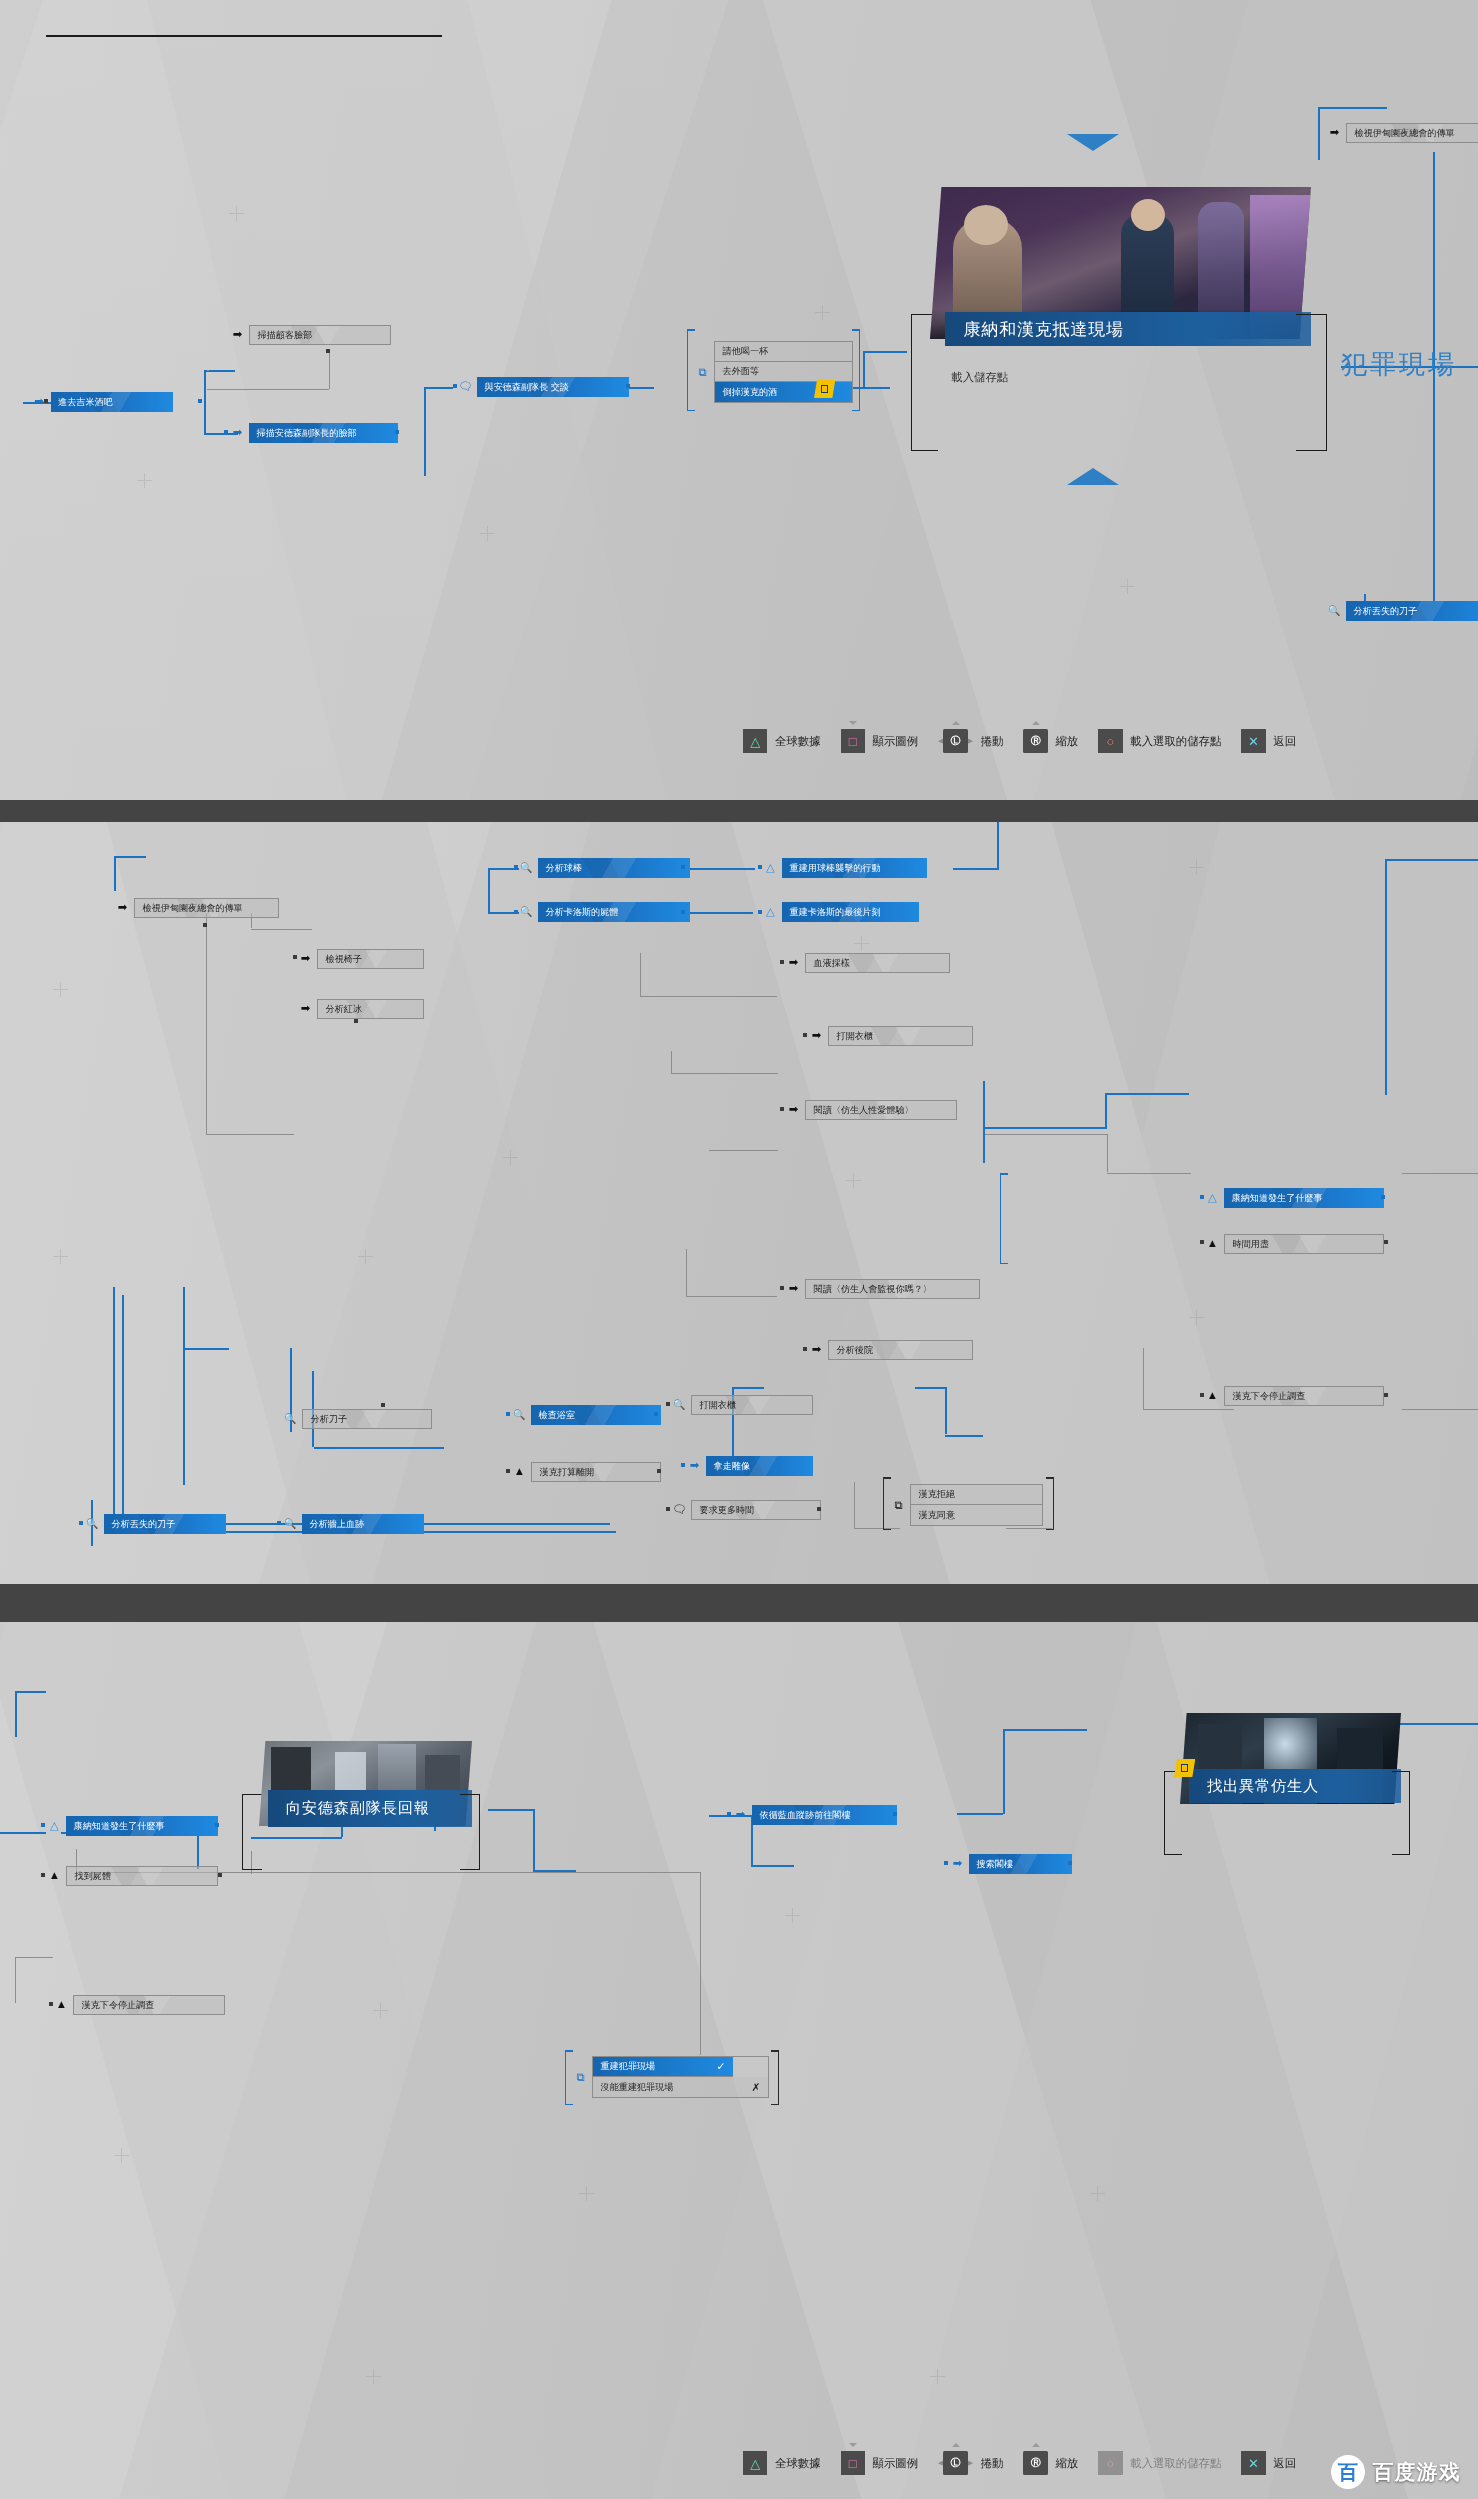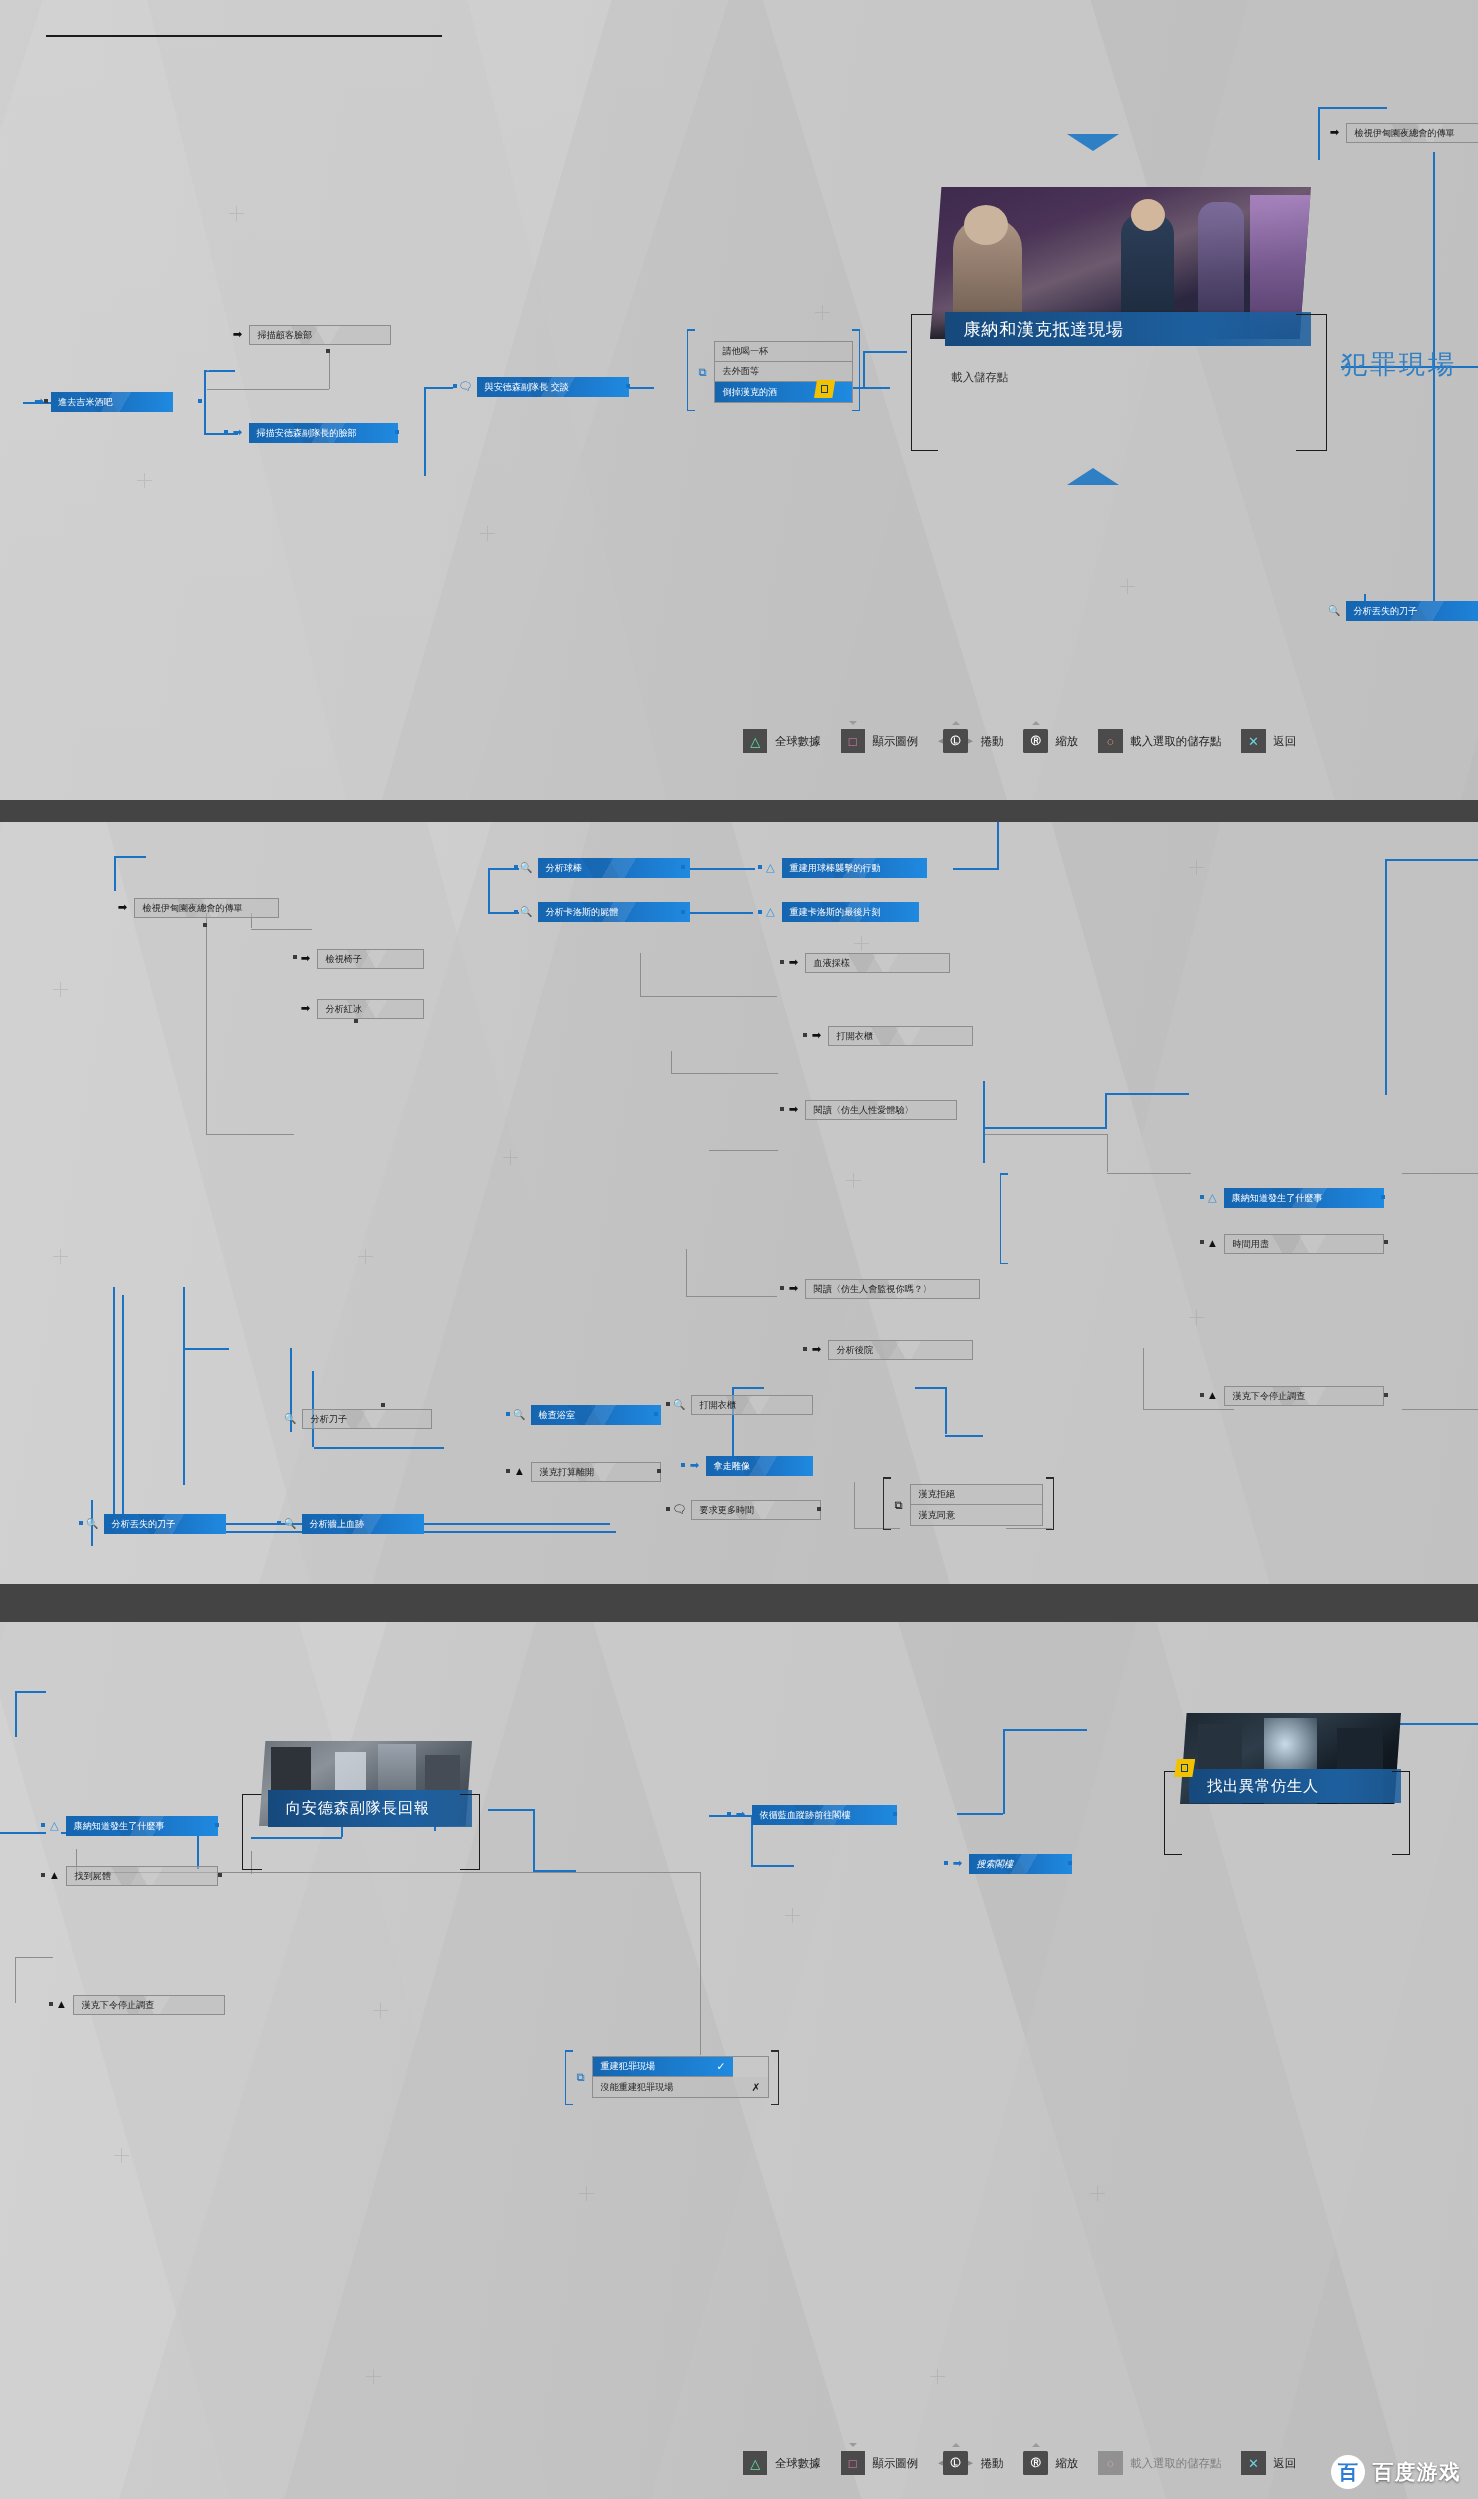--- a/index.html
+++ b/index.html
@@ -657,21 +657,21 @@
       <div class="ico" style="color:#1a72c4;">➡</div>
       <div class="box" style="width:145px;">
           <span>依循藍血蹤跡前往閣樓</span>
         </div>
     </div>
     <div class="port blue" style="left:727px;top:190px;"></div>
     <div class="port blue" style="left:893px;top:190px;"></div>
 
     <div class="node n-blue" style="left:949px;top:232px;">
       <div class="ico" style="color:#1a72c4;">➡</div>
-      <div class="box" style="width:103px;font-style:italic;">
+      <div class="box" style="width:103px;">
           <span>搜索閣樓</span>
         </div>
     </div>
     <div class="port blue" style="left:944px;top:239px;"></div>
     <div class="port blue" style="left:1068px;top:239px;"></div>
 
     <div class="bracket blue" style="left:565px;top:1925px;height:55px;top:428px;"></div>
     <div class="bracket right" style="left:771px;top:428px;height:55px;width:7.6px;"></div>
     <div class="stack" style="left:572px;top:434px;">
       <div class="ico" style="font-size:11.4px;color:#1a72c4;">⧉</div>

